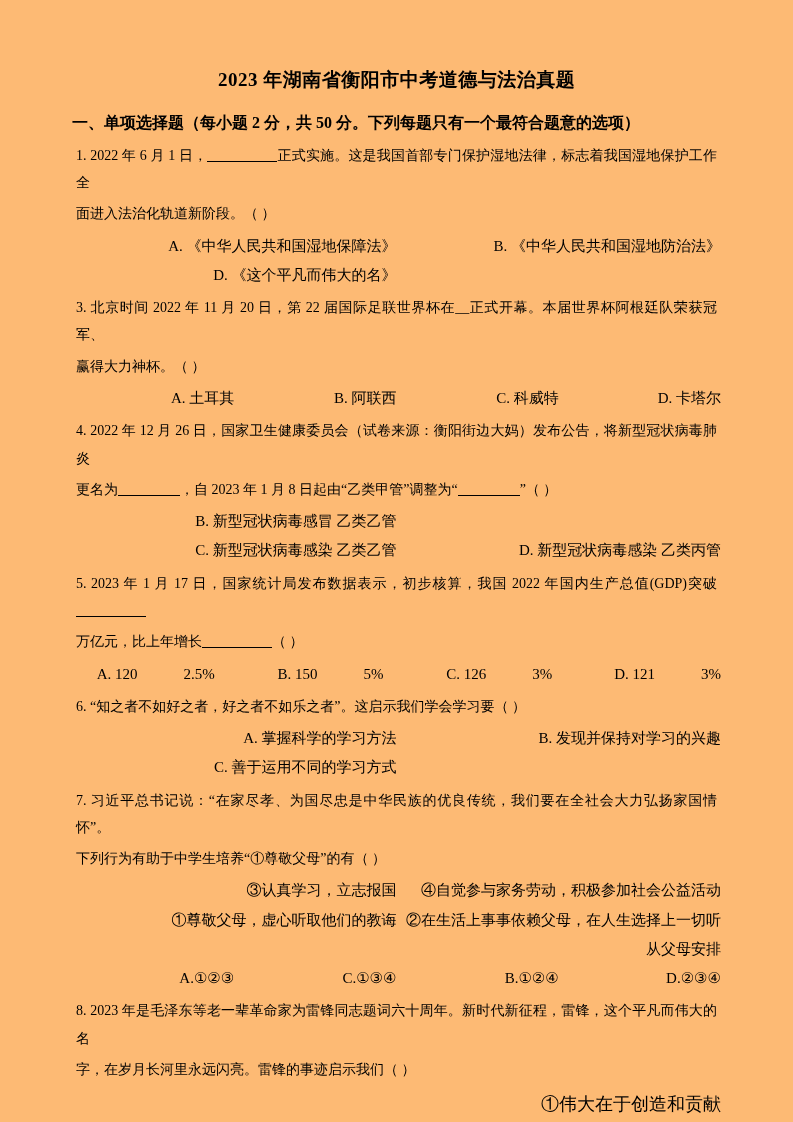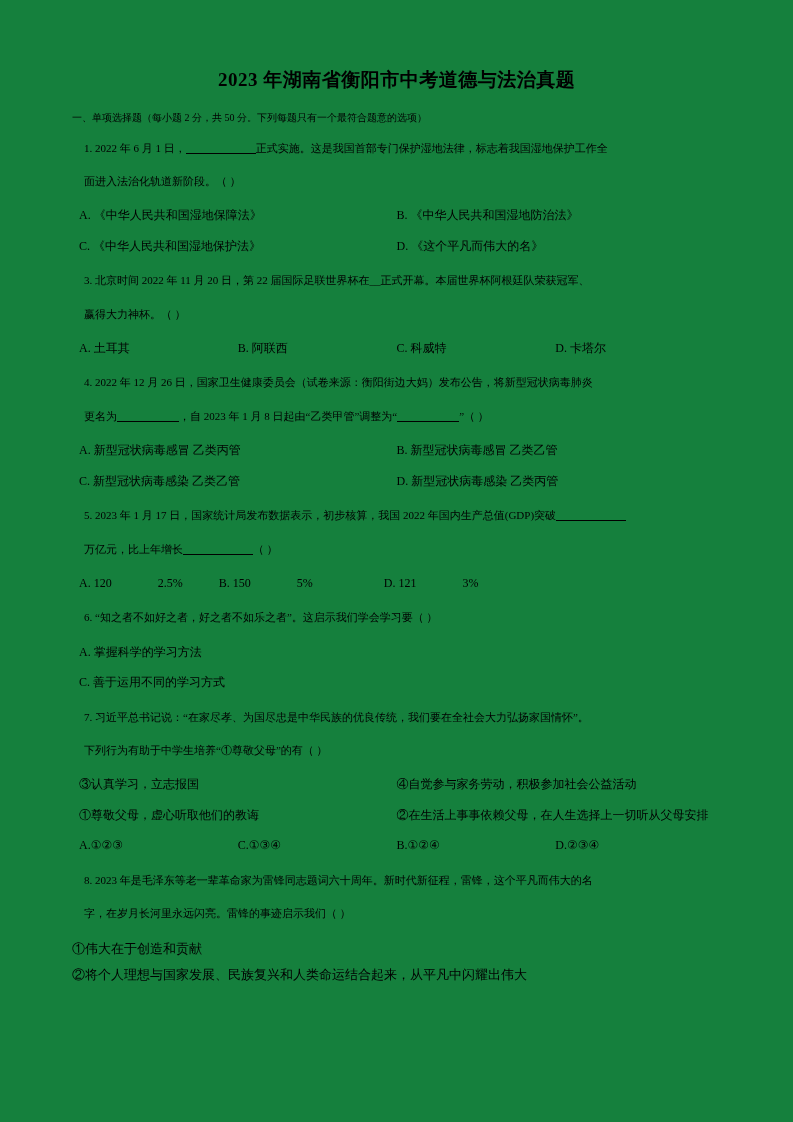--- a/index.html
+++ b/index.html
@@ -9,59 +9,61 @@
   }
   body {
     font-family: "Liberation Serif", "DejaVu Serif", serif;
     color: #000000;
   }
   .page {
     position: relative;
     width: 793px;
     height: 1122px;
     margin: 0 auto;
-    background: #15803d;
+    background: #fdba74;
     overflow: hidden;
     box-sizing: border-box;
     padding: 56px 72px 40px 72px;
   }
   .doc-title {
     text-align: center;
     font-size: 19px;
     font-weight: bold;
     letter-spacing: 0.5px;
     margin: 10px 0 14px 0;
     line-height: 1.5;
   }
   .section-head {
-    font-size: 10px;
-    font-weight: normal;
+    font-size: 16px;
+    font-weight: bold;
     line-height: 1.7;
     margin: 0 0 6px 0;
   }
   .q {
     margin: 0 0 2px 0;
   }
   .q-stem {
-    font-size: 11px;
+    font-size: 14px;
     line-height: 1.95;
     text-align: justify;
     text-justify: inter-ideograph;
-    margin: 12px;
+    margin: 4px;
   }
   .q-sub {
-    font-size: 13px;
+    font-size: 18px;
     line-height: 1.95;
     margin: 0;
+    text-align: right;
   }
   .opts {
     display: flex;
-    font-size: 12px;
+    font-size: 15px;
     line-height: 1.95;
-    margin: 7px;
+    margin: 0;
+    text-align: right;
   }
   .opts.two > div {
     width: 50%;
     box-sizing: border-box;
   }
   .opts.four > div {
     width: 25%;
     box-sizing: border-box;
   }
   .opts.four.wide > div:nth-child(1) { width: 22%; }
@@ -87,64 +89,64 @@
   <div class="section-head">一、单项选择题（每小题 2 分，共 50 分。下列每题只有一个最符合题意的选项）</div>
 
   <div class="q">
     <p class="q-stem"><span>1. 2022 年 6 月 1 日，</span><span class="blank-line bl-70"></span><span>正式实施。这是我国首部专门保护湿地法律，标志着我国湿地保护工作全</span></p>
     <p class="q-stem">面进入法治化轨道新阶段。（        ）</p>
     <div class="opts two">
       <div>A. 《中华人民共和国湿地保障法》</div>
       <div>B. 《中华人民共和国湿地防治法》</div>
     </div>
     <div class="opts two">
-      <div>C. 《中华人民共和国湿地保护法》</div>
       <div>D. 《这个平凡而伟大的名》</div>
     </div>
   </div>
 
 
   <div class="q">
     <p class="q-stem">3. 北京时间 2022 年 11 月 20 日，第 22 届国际足联世界杯在__正式开幕。本届世界杯阿根廷队荣获冠军、</p>
     <p class="q-stem">赢得大力神杯。（        ）</p>
     <div class="opts four">
       <div>A. 土耳其</div>
       <div>B. 阿联西</div>
       <div>C. 科威特</div>
       <div>D. 卡塔尔</div>
     </div>
   </div>
 
   <div class="q">
     <p class="q-stem">4. 2022 年 12 月 26 日，国家卫生健康委员会（试卷来源：衡阳街边大妈）发布公告，将新型冠状病毒肺炎</p>
     <p class="q-stem"><span>更名为</span><span class="blank-line bl-62"></span><span>，自 2023 年 1 月 8 日起由“乙类甲管”调整为“</span><span class="blank-line bl-62"></span><span>”（        ）</span></p>
     <div class="opts two">
-      <div>A. 新型冠状病毒感冒   乙类丙管</div>
       <div>B. 新型冠状病毒感冒   乙类乙管</div>
     </div>
     <div class="opts two">
       <div>C. 新型冠状病毒感染   乙类乙管</div>
       <div>D. 新型冠状病毒感染   乙类丙管</div>
     </div>
   </div>
 
   <div class="q">
     <p class="q-stem"><span>5. 2023 年 1 月 17 日，国家统计局发布数据表示，初步核算，我国 2022 年国内生产总值(GDP)突破</span><span class="blank-line bl-70"></span></p>
     <p class="q-stem"><span>万亿元，比上年增长</span><span class="blank-line bl-70"></span><span>（        ）</span></p>
     <div class="opts four wide">
       <div><span>A.</span> <span>120</span><span class="inline-sp-lg"></span><span>2.5%</span></div>
       <div><span>B.</span> <span>150</span><span class="inline-sp-lg"></span><span>5%</span></div>
+      <div><span>C.</span> <span>126</span><span class="inline-sp-lg"></span><span>3%</span></div>
       <div><span>D.</span> <span>121</span><span class="inline-sp-lg"></span><span>3%</span></div>
     </div>
   </div>
 
   <div class="q">
     <p class="q-stem">6. “知之者不如好之者，好之者不如乐之者”。这启示我们学会学习要（        ）</p>
     <div class="opts two">
       <div>A. 掌握科学的学习方法</div>
+      <div>B. 发现并保持对学习的兴趣</div>
     </div>
     <div class="opts two">
       <div>C. 善于运用不同的学习方式</div>
     </div>
   </div>
 
   <div class="q">
     <p class="q-stem">7. 习近平总书记说：“在家尽孝、为国尽忠是中华民族的优良传统，我们要在全社会大力弘扬家国情怀”。</p>
     <p class="q-stem">下列行为有助于中学生培养“①尊敬父母”的有（        ）</p>
     <div class="opts two">

